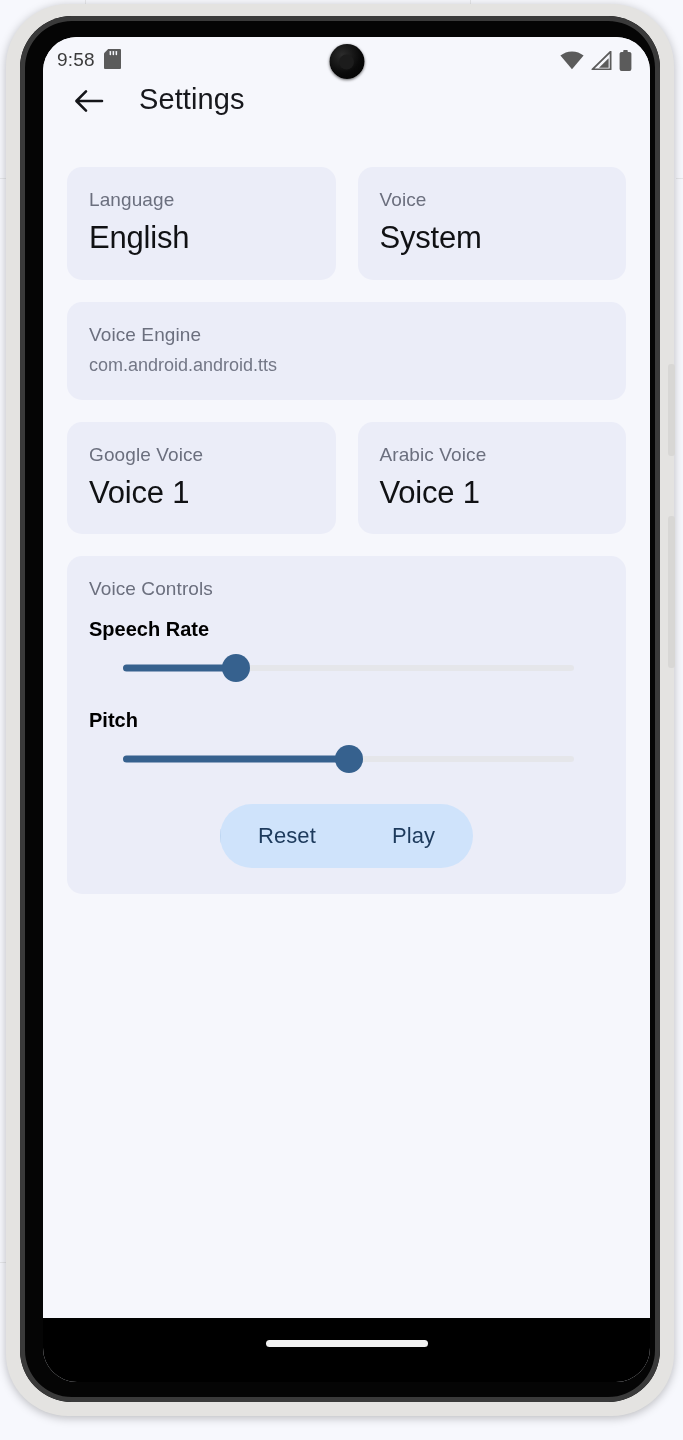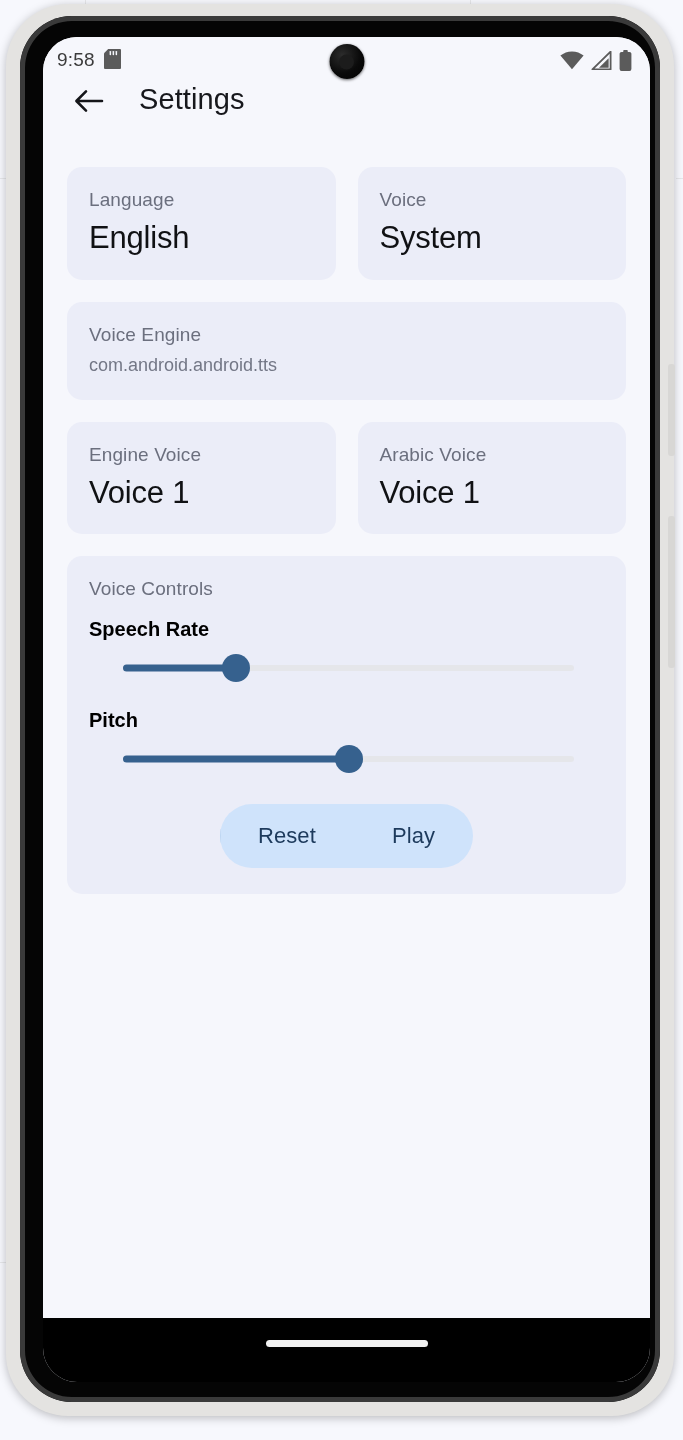--- a/index.html
+++ b/index.html
@@ -361,21 +361,21 @@
           </div>
         </div>
 
         <div class="card" id="voice-engine-card">
           <div class="card-label">Voice Engine</div>
           <div class="card-sub">com.android.android.tts</div>
         </div>
 
         <div class="card-row">
           <div class="card">
-            <div class="card-label">Engine Voice</div>
+            <div class="card-label">Google Voice</div>
             <div class="card-value">Voice 1</div>
           </div>
           <div class="card">
             <div class="card-label">Arabic Voice</div>
             <div class="card-value">Voice 1</div>
           </div>
         </div>
 
         <div class="card" id="voice-controls-card">
           <div class="card-label">Voice Controls</div>

